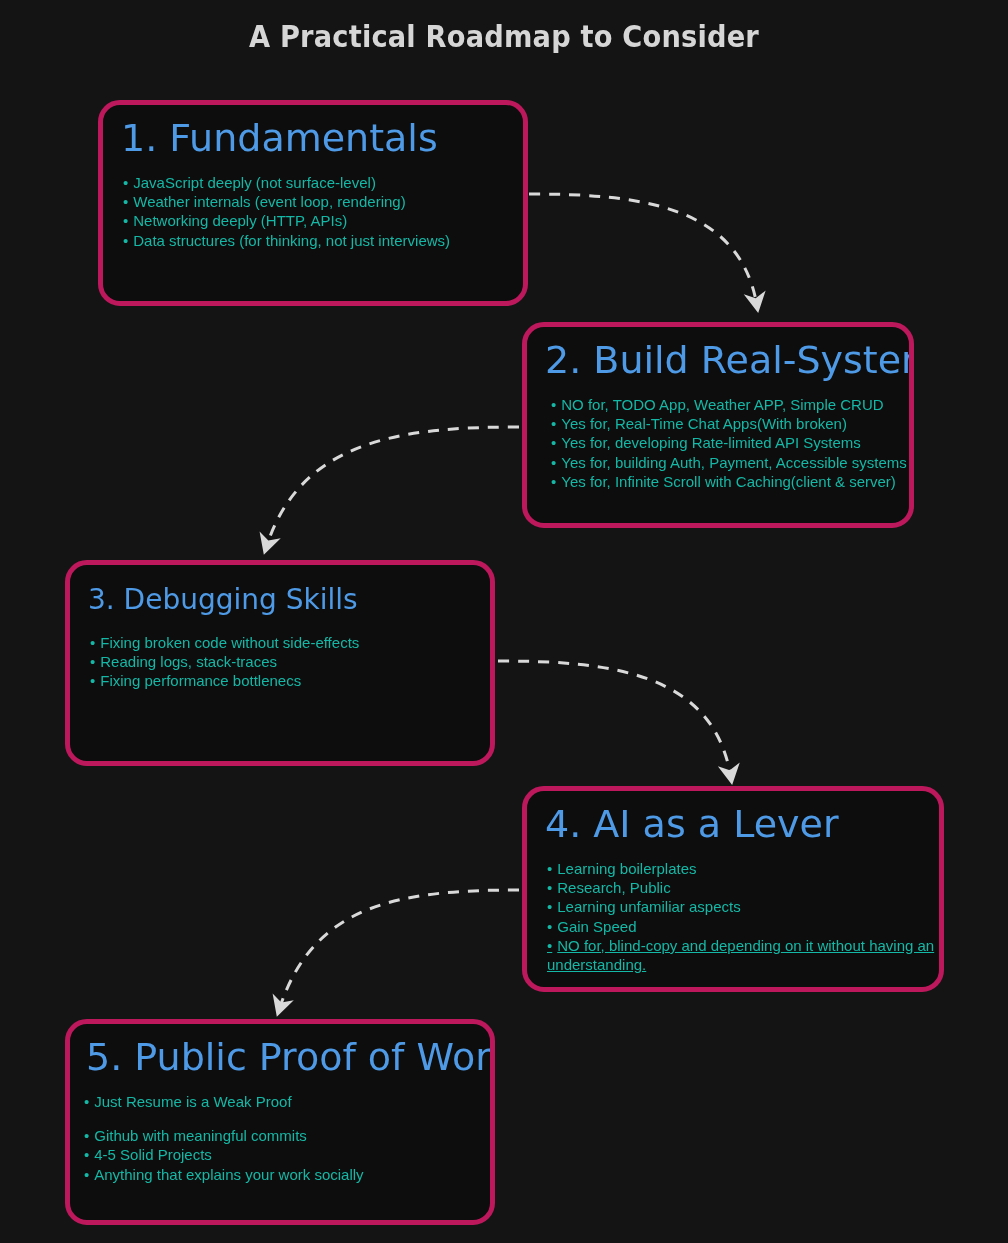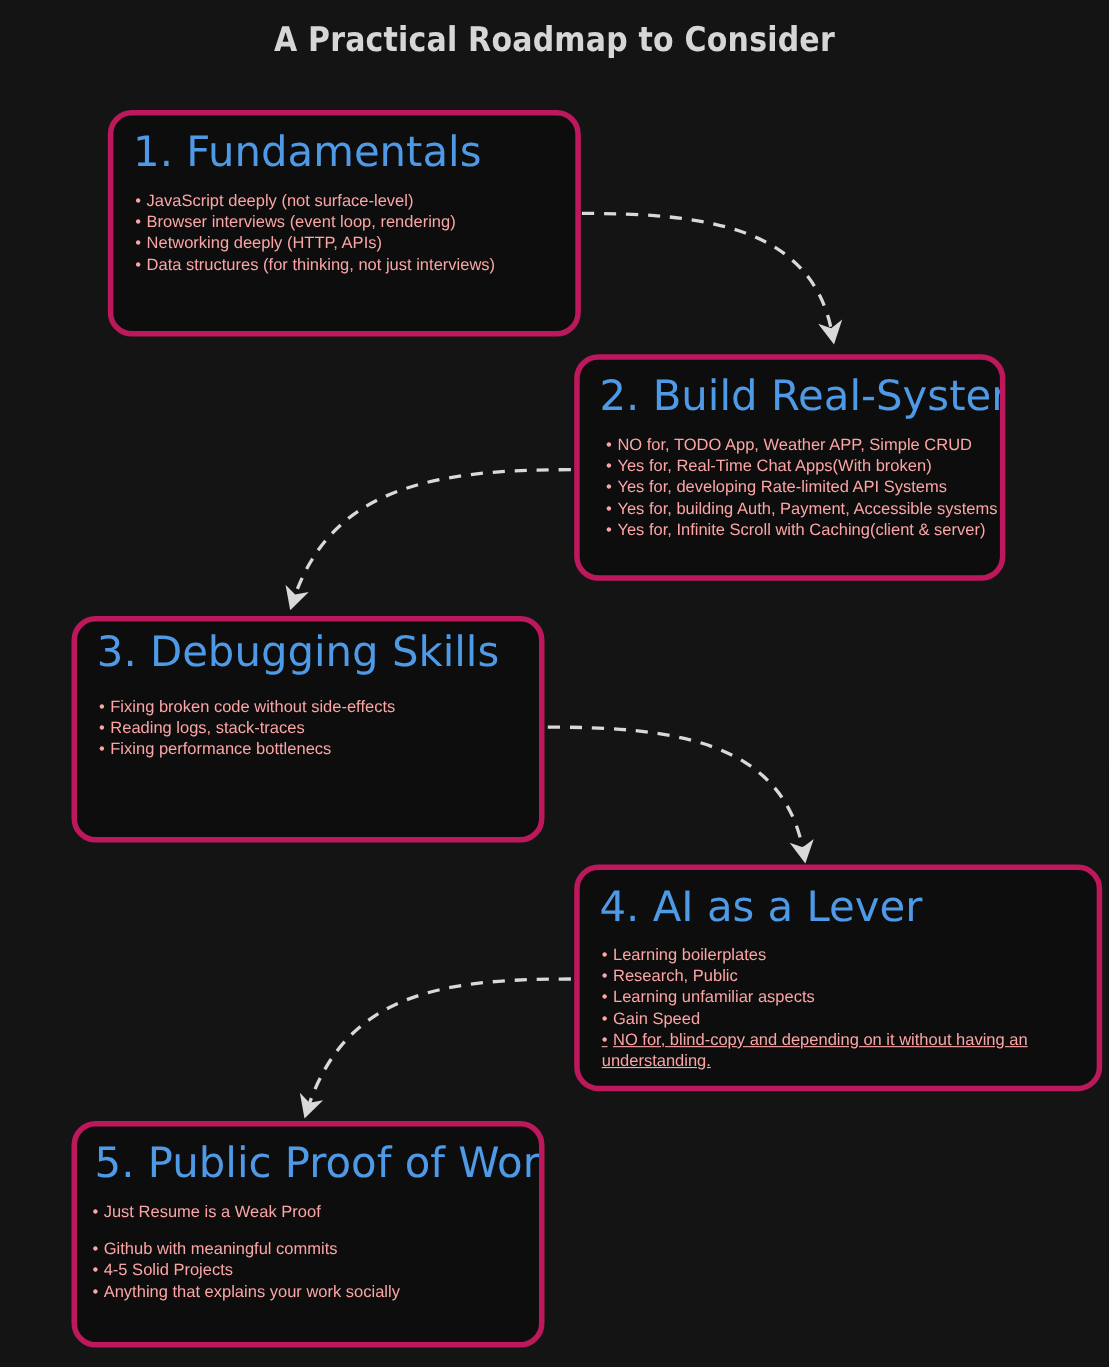--- a/index.html
+++ b/index.html
@@ -41,44 +41,44 @@
     overflow: hidden;
   }
   .card-heading {
     color: #4e9ae6;
     font-family: "DejaVu Sans", sans-serif;
     font-weight: 400;
     line-height: 1.05;
     white-space: nowrap;
   }
   .card-body {
-    color: #fca5a5;
+    color: #14b8a6;
     font-size: 15px;
     line-height: 1.28;
   }
   .card-body .b-line { white-space: nowrap; }
   .card-body .b-line.wrapline { white-space: normal; text-decoration: underline; }
   .card-body .bullet { margin-right: 5px; }
   .card-body .plain { white-space: nowrap; }
   .spacer { height: 15px; }
 
   
   #card-1 { left: 98px;  top: 100px;  width: 430px; height: 206px; }
   #card-1 .card-heading { position: absolute; left: 18px; top: 14px; font-size: 38px; }
   #card-1 .card-body    { position: absolute; left: 20px; top: 68px; }
 
   #card-2 { left: 522px; top: 322px;  width: 392px; height: 206px; }
   #card-2 .card-heading { position: absolute; left: 18px; top: 14px; font-size: 38px; }
   #card-2 .card-body    { position: absolute; left: 24px; top: 68px; }
 
   #card-3 { left: 65px;  top: 560px;  width: 430px; height: 206px; }
-  #card-3 .card-heading { position: absolute; left: 18px; top: 8px; font-size: 38px; }
+  #card-3 .card-heading { position: absolute; left: 18px; top: 20px; font-size: 28px; }
   #card-3 .card-body    { position: absolute; left: 20px; top: 68px; }
 
-  #card-4 { left: 522px; top: 786px;  width: 480px; height: 206px; }
+  #card-4 { left: 522px; top: 786px;  width: 422px; height: 206px; }
   #card-4 .card-heading { position: absolute; left: 18px; top: 14px; font-size: 38px; }
   #card-4 .card-body    { position: absolute; left: 20px; top: 68px; width: 398px; }
 
   #card-5 { left: 65px;  top: 1019px; width: 430px; height: 206px; }
   #card-5 .card-heading { position: absolute; left: 16px; top: 14px; font-size: 38px; }
   #card-5 .card-body    { position: absolute; left: 14px; top: 68px; }
 </style>
 </head>
 <body>
 
@@ -97,21 +97,21 @@
       <path d="M 519 427 C 400 427, 300 440, 266 548"></path>
       <path d="M 498 661 C 610 661, 714 672, 731 778"></path>
       <path d="M 519 890 C 400 890, 313 903, 279 1010"></path>
     </g>
   </svg>
 
   <div class="card" id="card-1">
     <div class="card-heading">1. Fundamentals</div>
     <div class="card-body">
       <div class="b-line"><span class="bullet">•</span><span>JavaScript deeply (not surface-level)</span></div>
-      <div class="b-line"><span class="bullet">•</span><span>Browser interviews (event loop, rendering)</span></div>
+      <div class="b-line"><span class="bullet">•</span><span>Weather internals (event loop, rendering)</span></div>
       <div class="b-line"><span class="bullet">•</span><span>Networking deeply (HTTP, APIs)</span></div>
       <div class="b-line"><span class="bullet">•</span><span>Data structures (for thinking, not just interviews)</span></div>
     </div>
   </div>
 
   <div class="card" id="card-2">
     <div class="card-heading">2. Build Real-Systems</div>
     <div class="card-body">
       <div class="b-line"><span class="bullet">•</span><span>NO for, TODO App, Weather APP, Simple CRUD</span></div>
       <div class="b-line"><span class="bullet">•</span><span>Yes for, Real-Time Chat Apps(With broken)</span></div>

